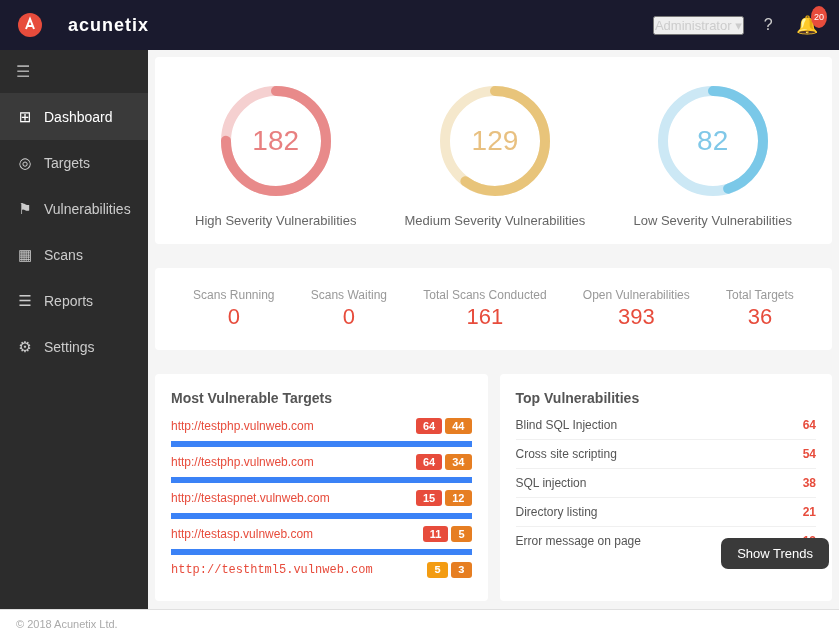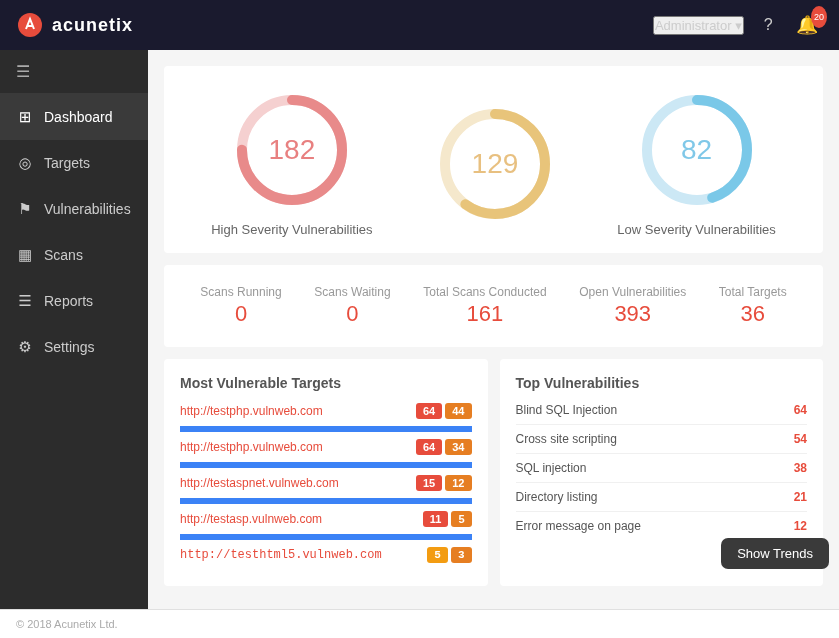--- a/index.html
+++ b/index.html
@@ -11,21 +11,21 @@
       height: 50px;
       display: flex;
       align-items: center;
       justify-content: space-between;
       padding: 0 16px;
       flex-shrink: 0;
     }
     .navbar-brand {
       display: flex;
       align-items: center;
-      gap: 8px;
+      gap: 24px;
     }
     .navbar-logo-icon {
       width: 28px;
       height: 28px;
     }
     .navbar-title {
       color: white;
       font-size: 18px;
       font-weight: 600;
       letter-spacing: 1px;
@@ -95,24 +95,24 @@
       cursor: pointer;
       transition: background 0.2s;
     }
     .sidebar-item.active { background: #3a3a3a; color: white; }
     .sidebar-item-icon { font-size: 15px; width: 18px; text-align: center; }
 
     
     .main {
       flex: 1;
       overflow-y: auto;
-      padding: 16px;
+      padding: 7px;
       display: flex;
       flex-direction: column;
-      gap: 12px;
+      gap: 24px;
       position: relative;
     }
 
     
     .donut-section {
       background: white;
       border-radius: 4px;
       padding: 24px 16px 16px;
       display: flex;
       justify-content: space-around;
@@ -340,20 +340,21 @@
       </div>
 
       <div class="donut-item">
         <div class="donut-container">
           <svg viewBox="0 0 120 120">
             <circle cx="60" cy="60" r="50" fill="none" stroke="#f5e8cc" stroke-width="10"></circle>
             <circle cx="60" cy="60" r="50" fill="none" stroke="#e8c47a" stroke-width="10" stroke-dasharray="188.5 314.2" stroke-linecap="round"></circle>
           </svg>
           <span class="donut-value color-orange">129</span>
         </div>
+        <span class="donut-label">Medium Severity Vulnerabilities</span>
       </div>
 
       <div class="donut-item">
         <div class="donut-container">
           <svg viewBox="0 0 120 120">
             <circle cx="60" cy="60" r="50" fill="none" stroke="#cce8f5" stroke-width="10"></circle>
             <circle cx="60" cy="60" r="50" fill="none" stroke="#7ac8e8" stroke-width="10" stroke-dasharray="141.4 314.2" stroke-linecap="round"></circle>
           </svg>
           <span class="donut-value color-blue">82</span>
         </div>

